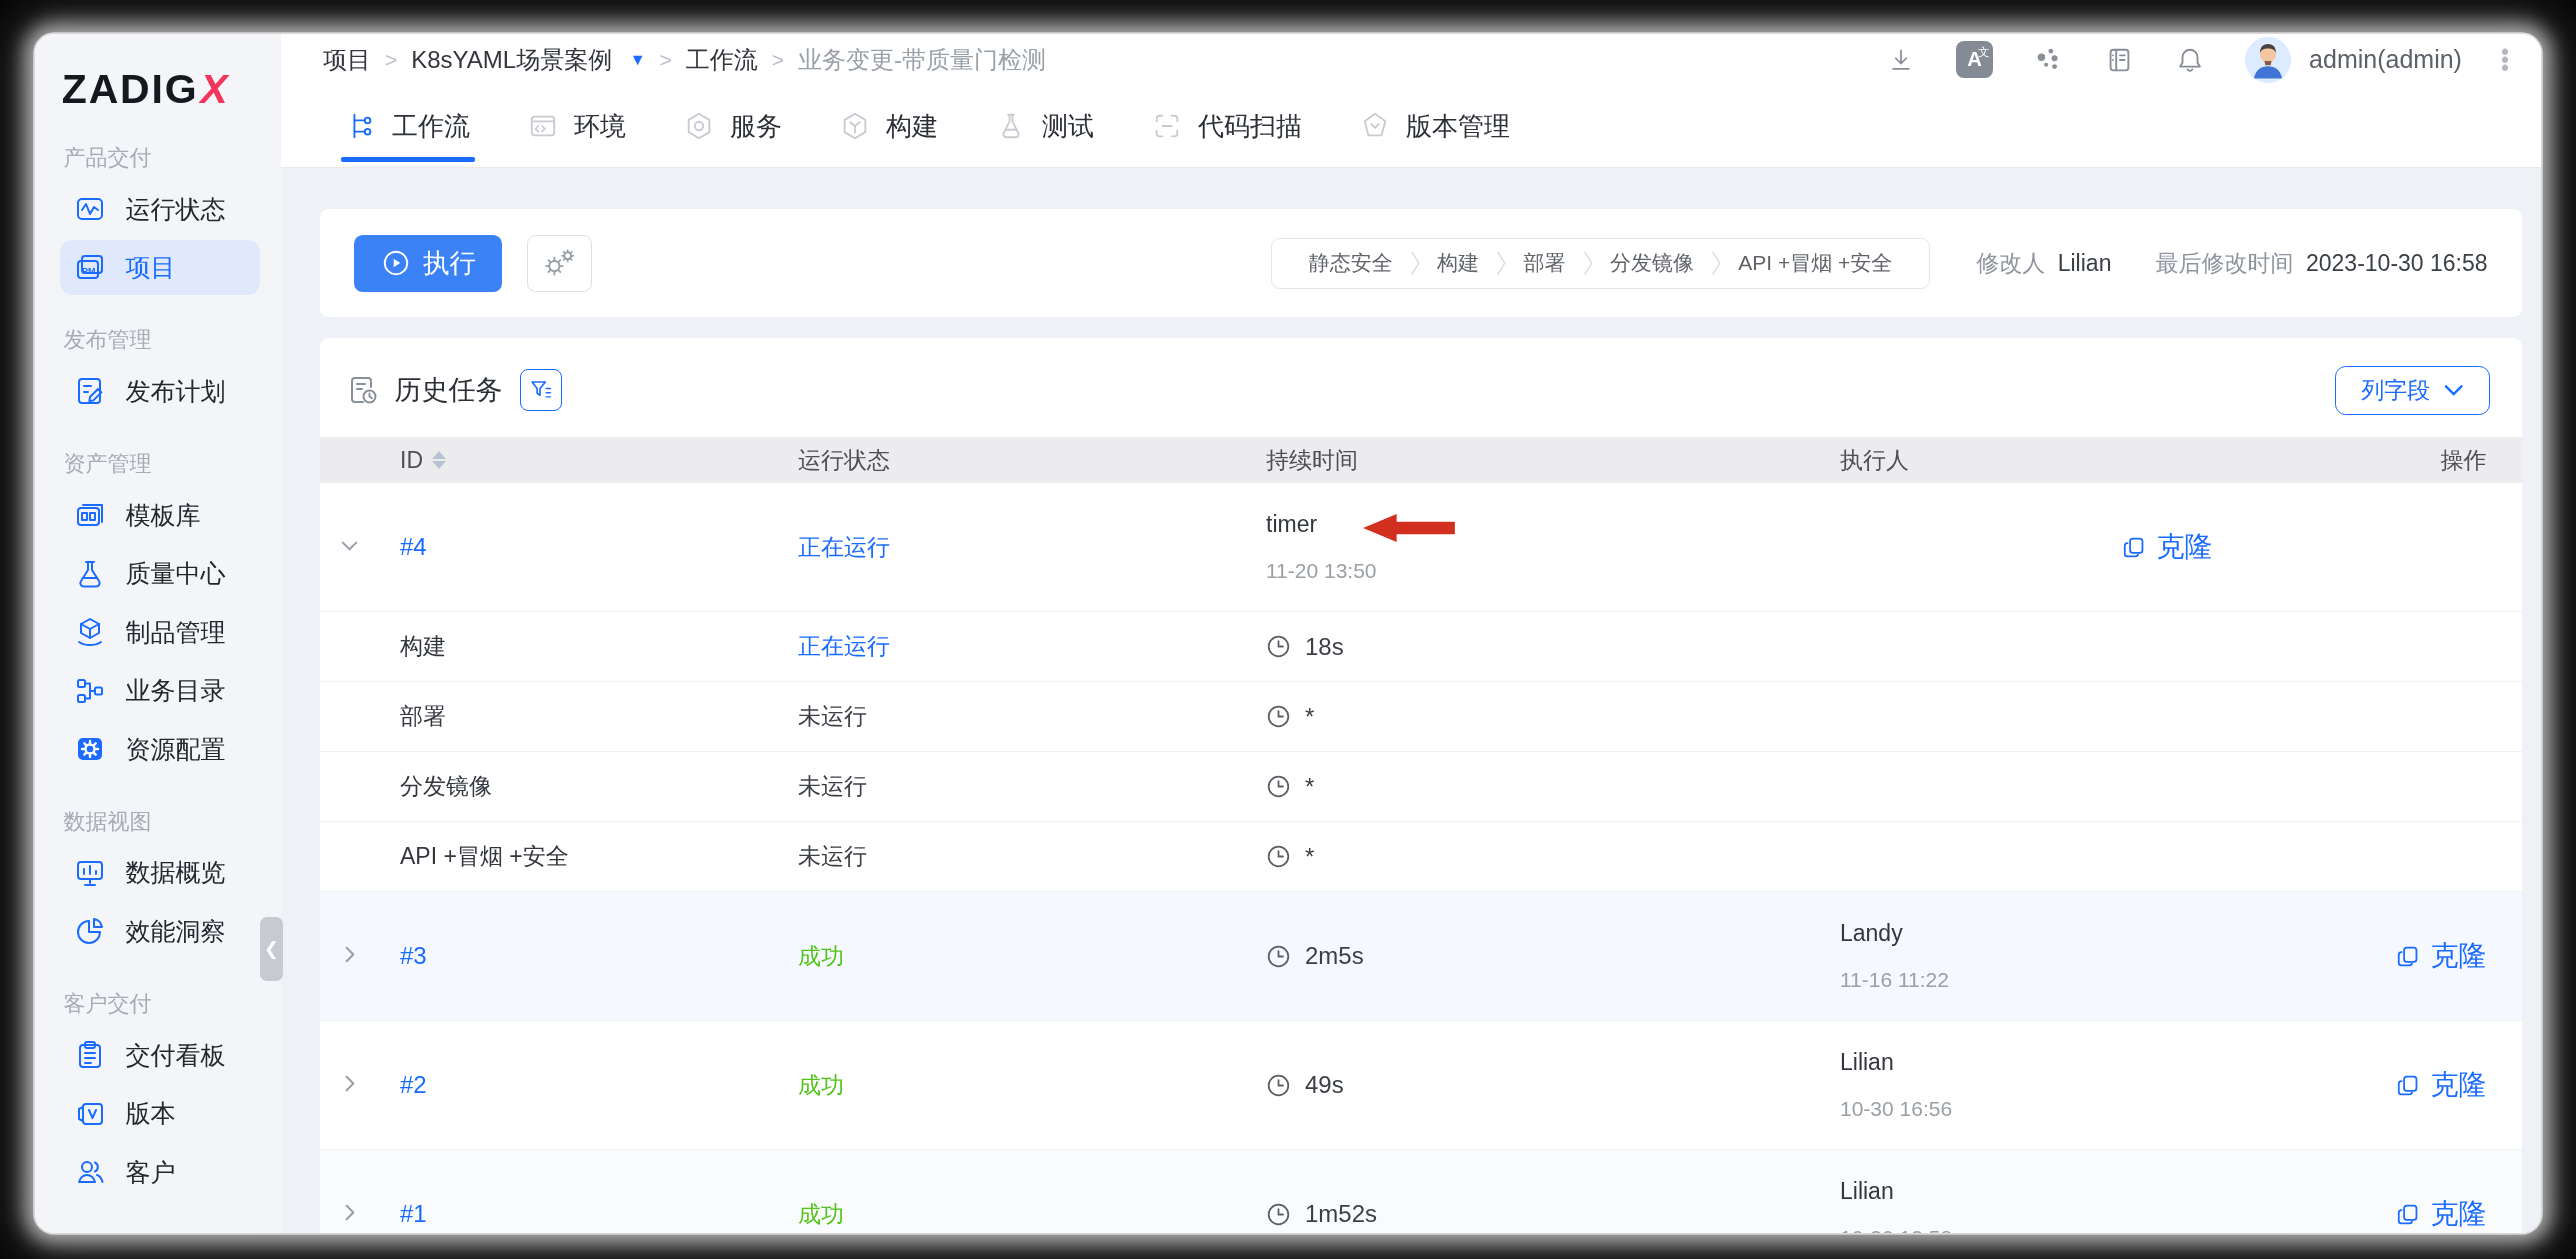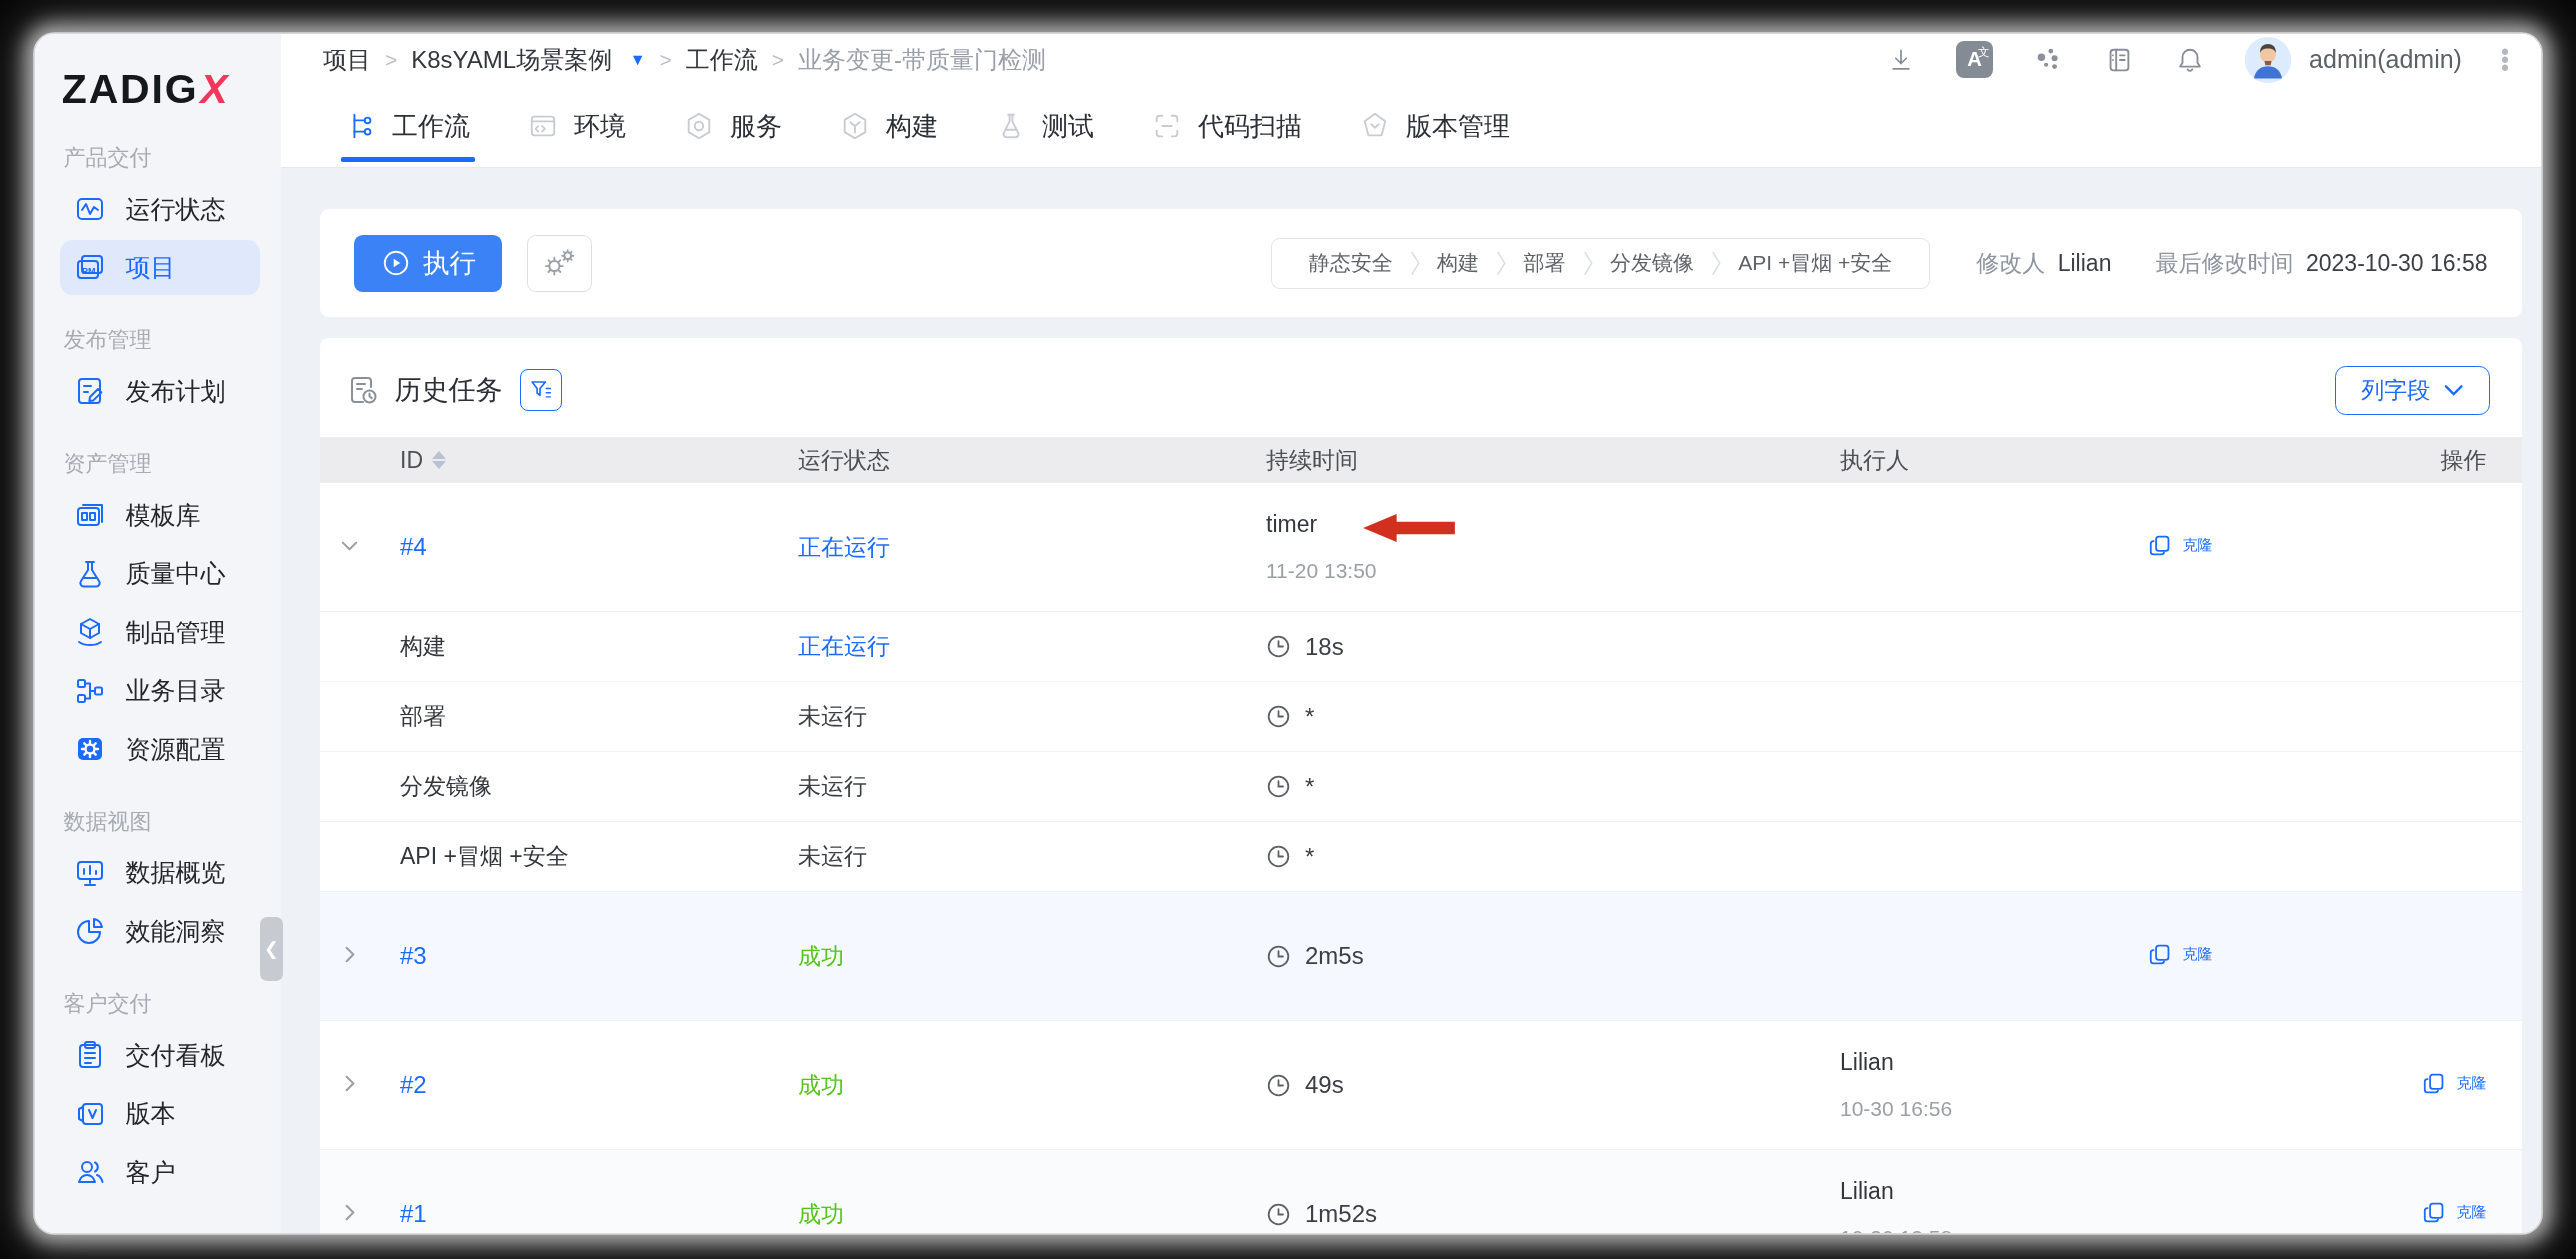--- a/index.html
+++ b/index.html
@@ -89,21 +89,21 @@
   .status { font-size:23px; }
   .st-running { color:#1a6bff; }
   .st-success { color:#52c41a; }
   .st-idle { color:#3c4046; }
   .duration { display:flex; align-items:center; gap:14px; font-size:24px; color:#3c4046; }
   .clock { width:25px; height:25px; color:#5c6066; flex:none; }
   .executor-cell { position:relative; }
   .exec-name { font-size:23px; color:#33373d; }
   .exec-time { font-size:21px; color:#9aa0a6; margin-top:21px; }
   .arrow-red { position:absolute; left:97px; top:1.8px; width:92px; height:30px; }
-  .clone-link { display:inline-flex; align-items:center; gap:10.6px; color:#1a6bff; font-size:15px; cursor:pointer; }
+  .clone-link { display:inline-flex; align-items:center; gap:10.6px; color:#1a6bff; font-size:28px; cursor:pointer; }
   .copy-ic { width:23px; height:23px; }
   .subname { color:#33373d; }
 </style>
 </head>
 <body>
 
 <div class="window">
 
   <aside class="sidebar">
     <div class="logo"><span>ZADIG</span><span class="accent">X</span></div>
@@ -554,20 +554,24 @@
                 </svg></div>
             <div class="run-id">#3</div>
             <div class="status st-success">成功</div>
             <div class="duration">
               <svg class="clock" viewBox="0 0 28 28">
                   <circle cx="14" cy="14" r="11" fill="none" stroke="currentColor" stroke-width="2"></circle>
                   <path d="M14 8v6h5" fill="none" stroke="currentColor" stroke-width="2" stroke-linecap="round"></path>
                 </svg>
               <span>2m5s</span>
             </div>
+            <div class="executor-cell">
+              <div class="exec-name">Landy</div>
+              <div class="exec-time">11-16 11:22</div>
+            </div>
             <div class="cell-actions">
               <span class="clone-link">
                 <svg class="copy-ic" viewBox="0 0 26 26">
                     <rect x="8" y="3" width="14" height="16" rx="3" fill="none" stroke="currentColor" stroke-width="2"></rect>
                     <path d="M6 8H5a3 3 0 0 0-3 3v9a3 3 0 0 0 3 3h9a3 3 0 0 0 3-3" fill="none" stroke="currentColor" stroke-width="2"></path>
                   </svg>
                 <span>克隆</span>
               </span>
             </div>
           </div>

